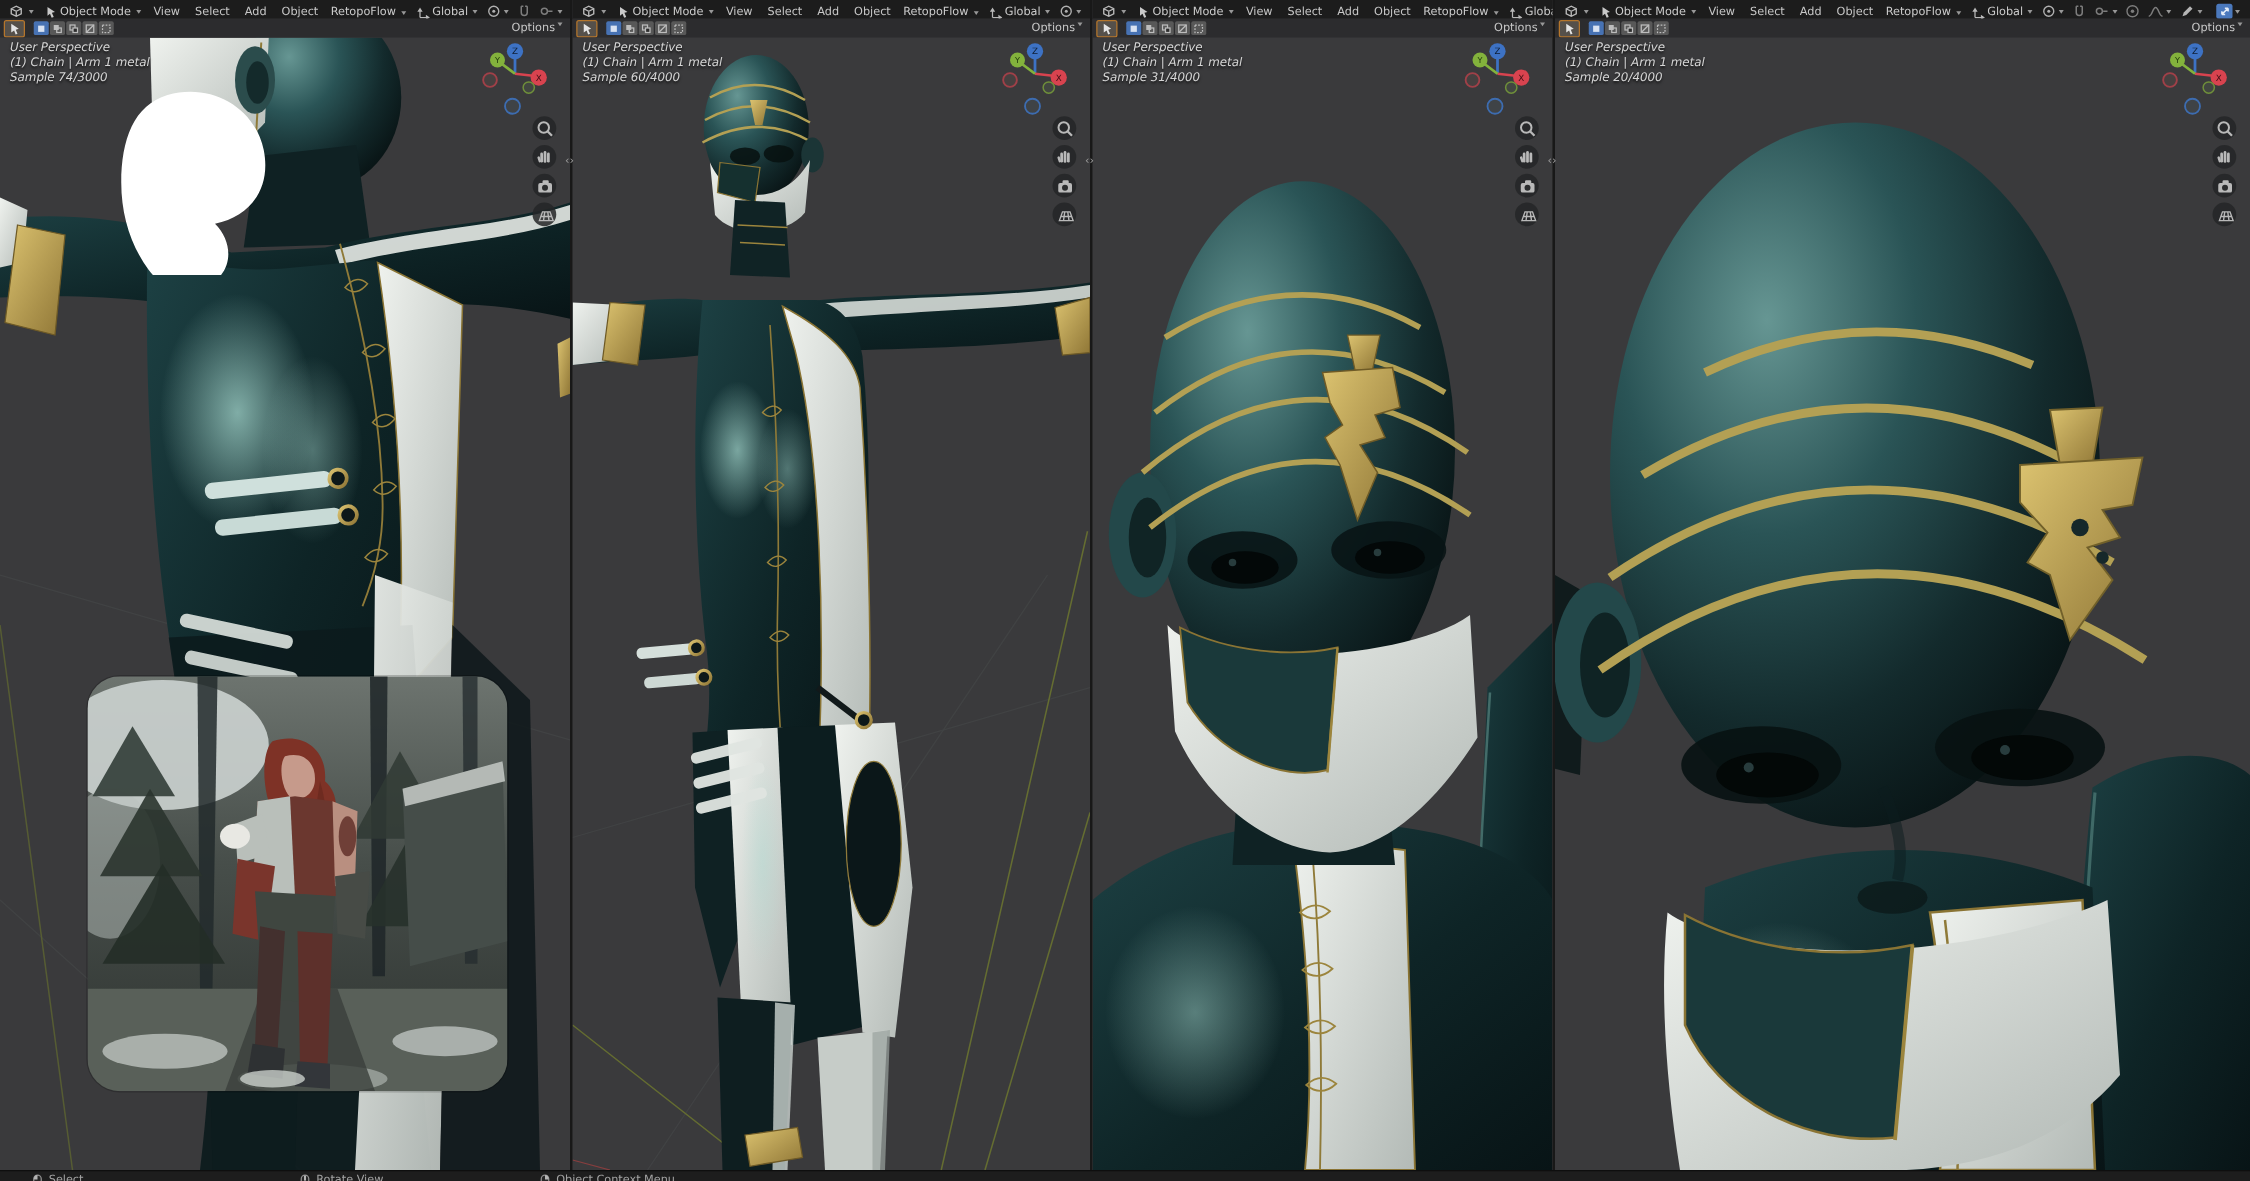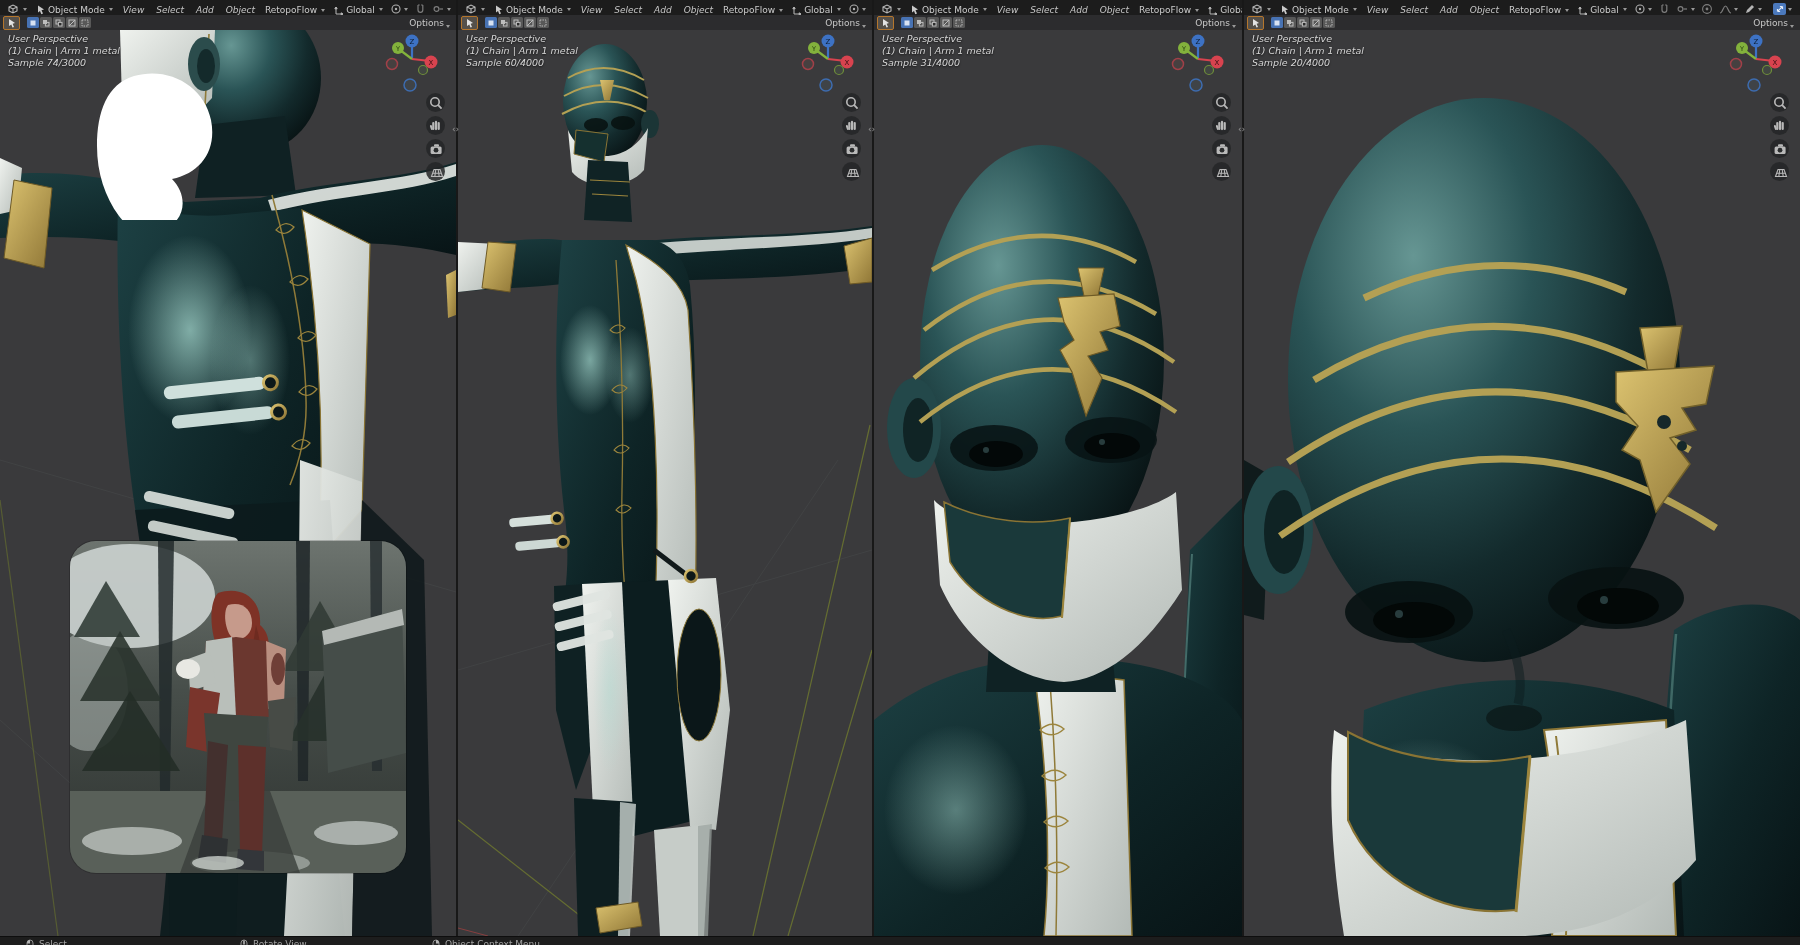--- a/index.html
+++ b/index.html
@@ -4,36 +4,36 @@
 <style>
   html,body{margin:0;padding:0;background:#101010;}
   .screen{position:relative;width:1800px;height:945px;overflow:hidden;background:#2a2a2a;
           font-family:"DejaVu Sans","Liberation Sans",sans-serif;-webkit-font-smoothing:antialiased;}
   .panel{position:absolute;top:0;height:936px;background:#3a3a3c;box-sizing:border-box;}
   .panel.bord{border-left:2px solid #181818;}
   
   .hdr{position:absolute;left:0;top:0;right:0;height:15px;background:#1c1c1c;display:flex;
        align-items:flex-end;padding:0 3px;overflow:hidden;white-space:nowrap;z-index:5;}
   .hbtn{display:inline-flex;align-items:center;gap:2px;padding:0 4px;color:#cccccc;font-size:9px;flex:none;}
-  .menu{padding:0 6px;color:#c7c7c7;font-size:9px;flex:none;font-style:italic;}
+  .menu{padding:0 6px;color:#c7c7c7;font-size:9px;flex:none;}
   .car{width:0;height:0;border-left:2.6px solid transparent;border-right:2.6px solid transparent;
        border-top:3.2px solid #989898;margin-left:2px;flex:none;}
   .hic{display:inline-flex;align-items:center;flex:none;padding:0 3px;}
   .hdr-right{margin-left:auto;display:inline-flex;align-items:center;gap:5px;flex:none;padding-right:2px;}
   .bluebtn{width:13px;height:12px;border-radius:2px;background:#4b79bd;display:flex;align-items:center;justify-content:center;}
   
   .tools{position:absolute;left:0;top:15px;right:0;height:15px;background:#2c2c2e;display:flex;
          align-items:center;padding:0 3px;z-index:5;overflow:hidden;}
   .atool{width:15px;height:12px;border:1px solid #b5762c;border-radius:2px;background:#55504a;
          display:flex;align-items:center;justify-content:center;flex:none;}
   .smgroup{display:flex;gap:1px;margin-left:7px;}
   .sm{width:12px;height:11px;border-radius:1.5px;background:#585858;display:flex;align-items:center;
       justify-content:center;flex:none;}
   .sm.on{background:#4772b3;}
-  .opts{margin-left:auto;display:inline-flex;align-items:flex-end;color:#c7c7c7;font-size:9px;padding-right:3px;}
+  .opts{margin-left:auto;display:inline-flex;align-items:flex-start;color:#c7c7c7;font-size:9px;padding-right:3px;}
   
   .vp{position:absolute;left:0;top:30px;right:0;bottom:0;overflow:hidden;}
   .vp>svg.fig{position:absolute;left:0;top:0;}
   .ovl{position:absolute;left:8px;top:3px;z-index:4;color:#d6d6d6;font-size:9.5px;line-height:12px;
        text-shadow:0 1px 2px rgba(0,0,0,.7);pointer-events:none;font-style:italic;}
   .gz{position:absolute;top:3px;right:15px;z-index:4;}
   .navcol{position:absolute;top:63px;right:11px;z-index:4;display:flex;flex-direction:column;gap:4px;}
   .nbtn{width:19px;height:19px;border-radius:50%;background:rgba(36,38,39,.85);display:flex;
         align-items:center;justify-content:center;}
   .grip{position:absolute;top:124px;left:-6px;z-index:6;color:#9a9a9a;font-size:9px;}

